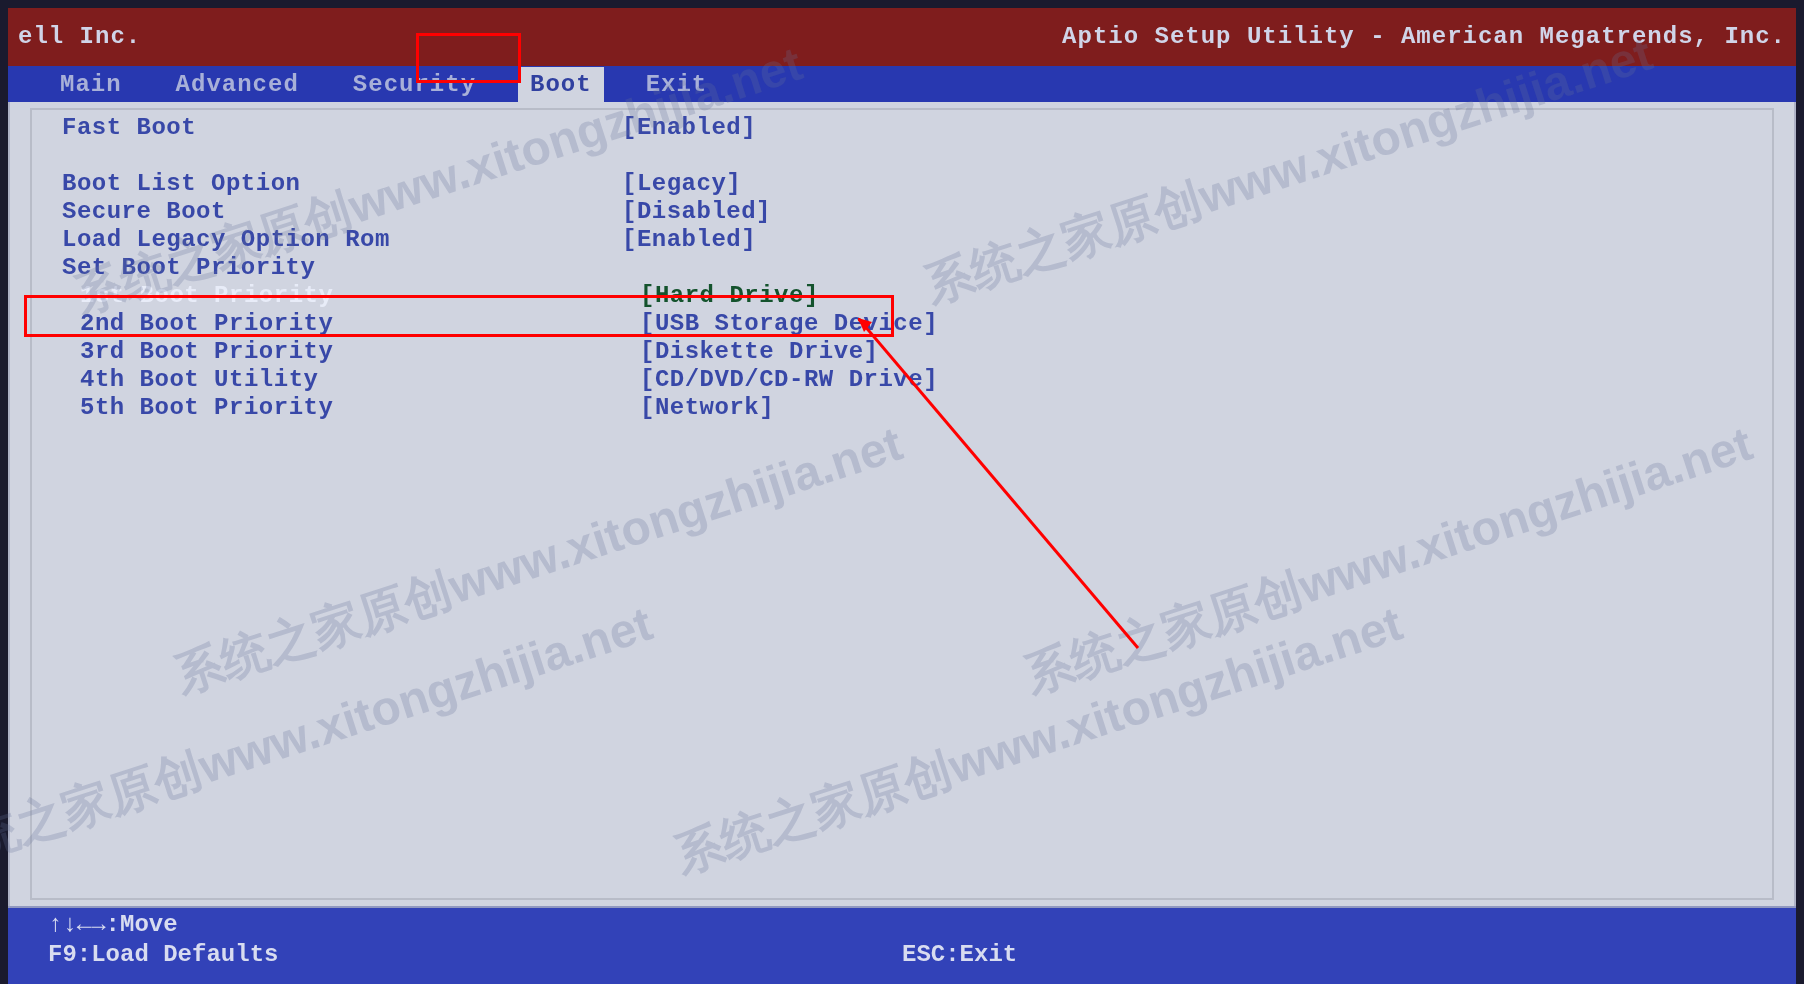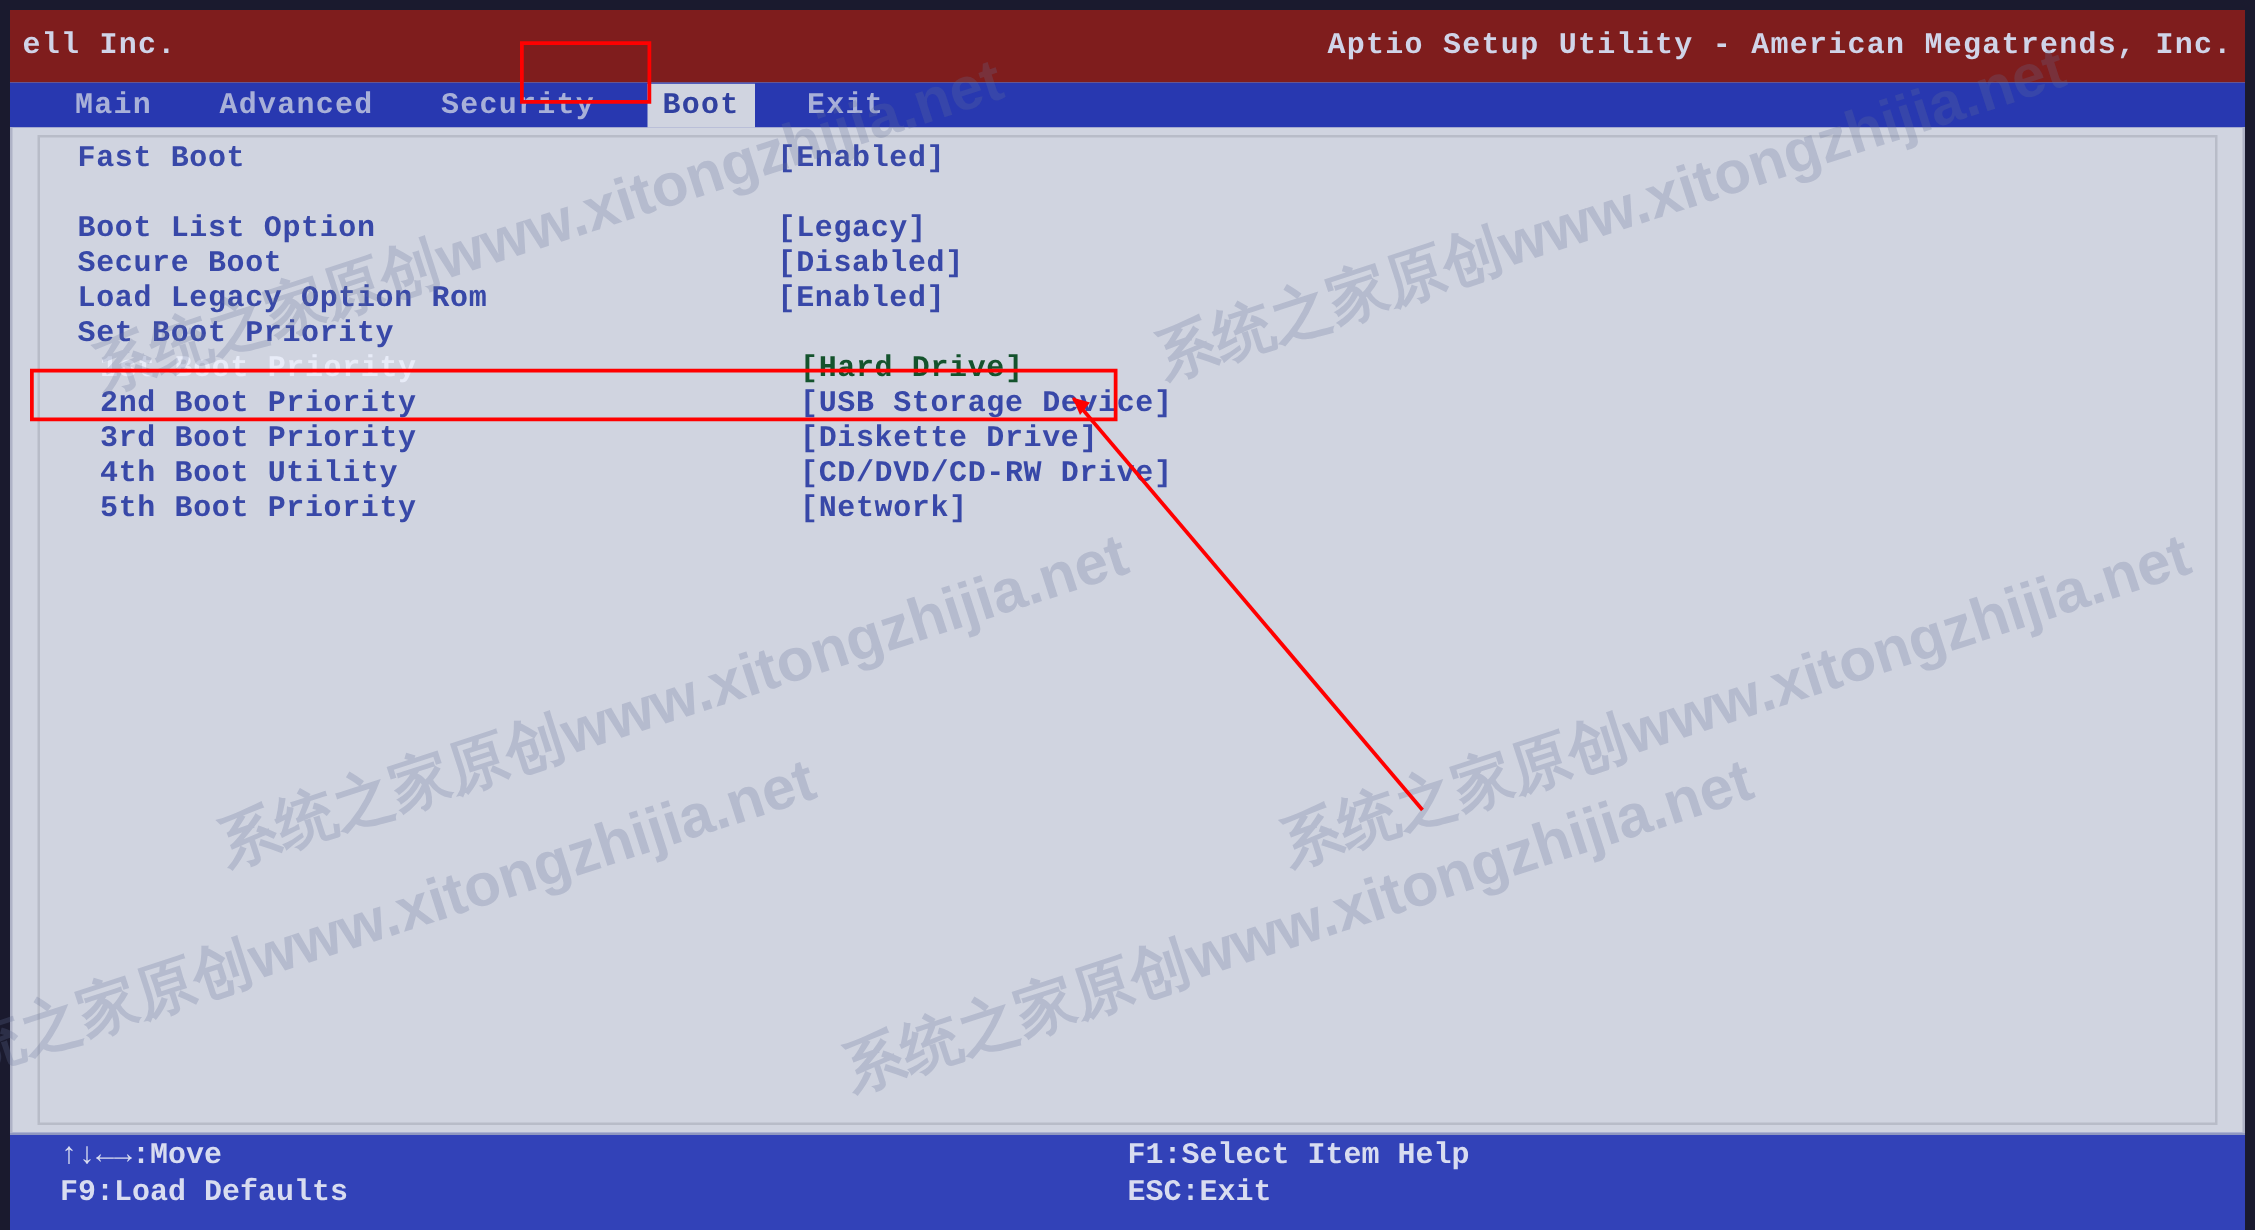--- a/index.html
+++ b/index.html
@@ -257,21 +257,20 @@
         <span class="option-label">5th Boot Priority</span>
         <span class="option-value">[Network]</span>
       </div>
 
     </div>
   </div>
 
   <div class="footer-bar">
     <div class="footer-row">
       <span class="footer-cell">↑↓←→:Move</span>
-      <span class="footer-cell">F1:Select Item Help</span>
     </div>
     <div class="footer-row">
       <span class="footer-cell">F9:Load Defaults</span>
       <span class="footer-cell">ESC:Exit</span>
     </div>
   </div>
 
   <div class="highlight-box-tab"></div>
   <div class="highlight-box-row"></div>
 

